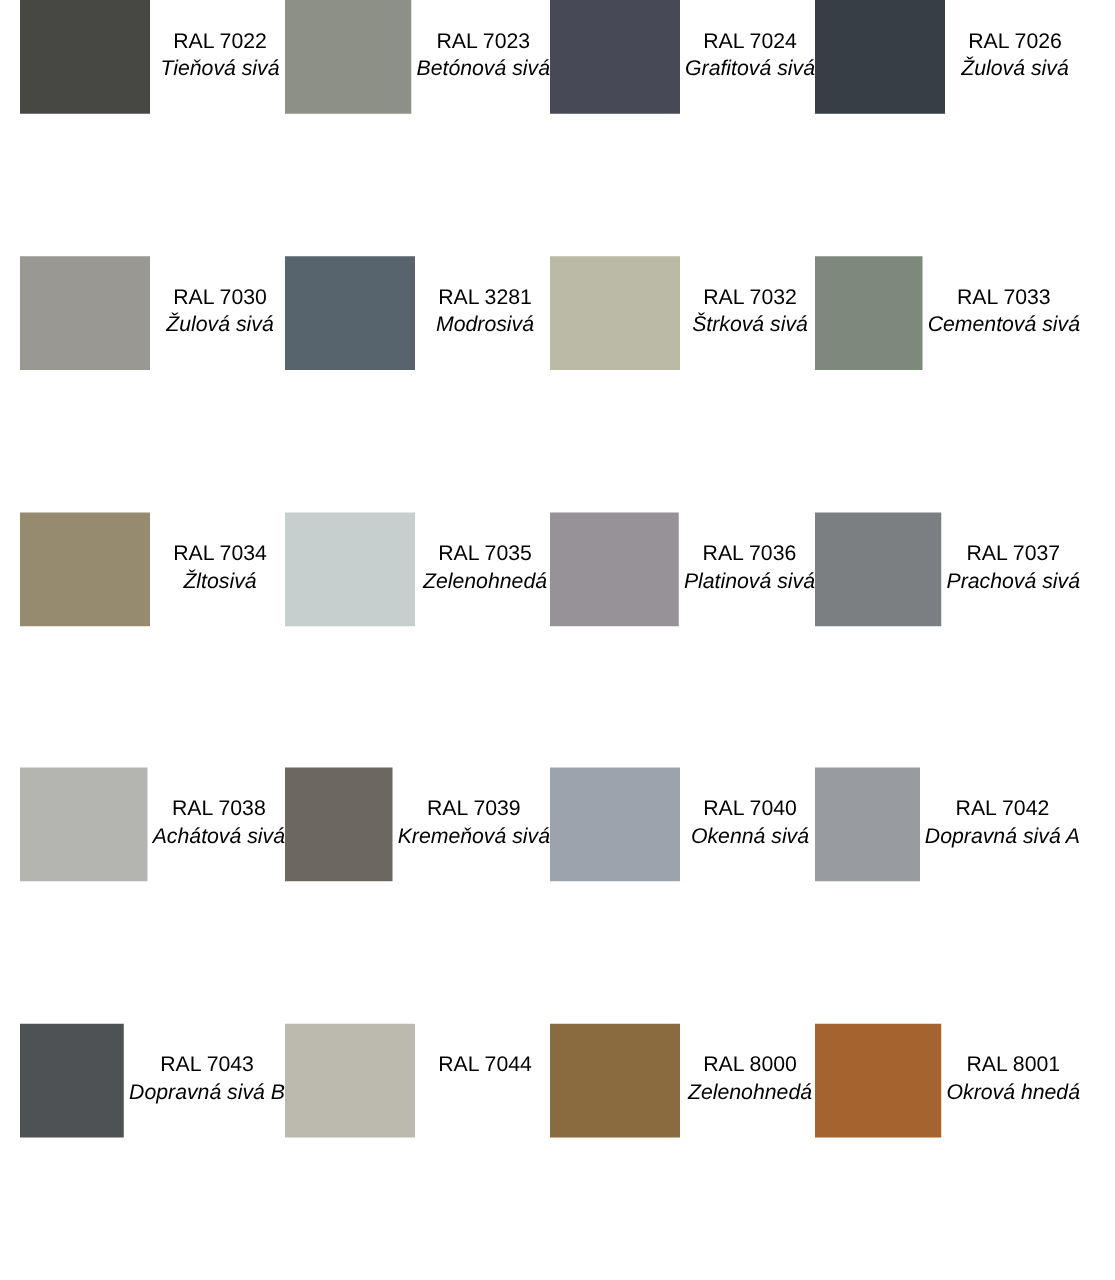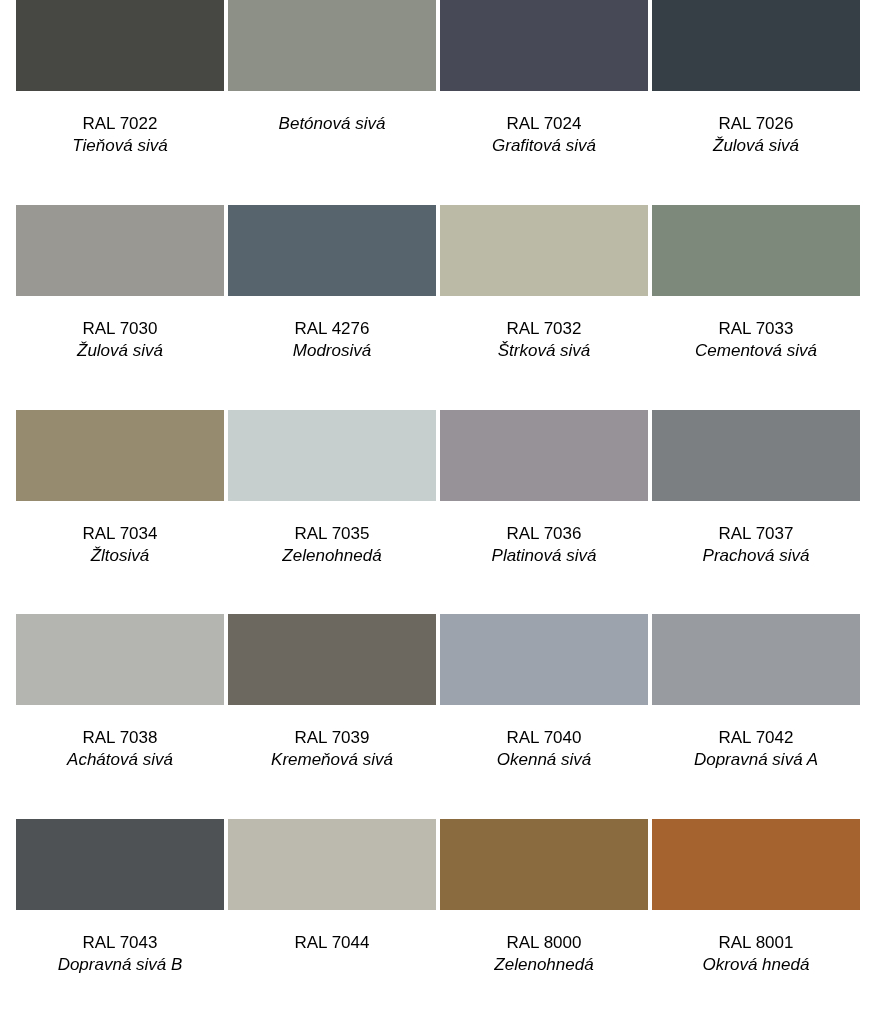--- a/index.html
+++ b/index.html
@@ -29,21 +29,21 @@
     display: flex;
     flex-direction: row;
     width: 860px;
     height: 204.8px;
     align-items: flex-start;
   }
 
   .cell {
     width: 212px;
     display: flex;
-    flex-direction: column;
+    flex-direction: row;
     align-items: stretch;
   }
 
   .swatch {
     height: 91px;
     width: 208px;
     margin: 0 4px 0 0;
     background: #cccccc;
   }
 
@@ -76,20 +76,21 @@
     <div class="cell">
       <div class="swatch" style="background: rgb(71, 71, 68);"></div>
       <div class="caption">
         <span class="code">RAL 7022</span>
         <span class="name">Tieňová sivá</span>
       </div>
     </div>
     <div class="cell">
       <div class="swatch" style="background: rgb(141, 144, 135);"></div>
       <div class="caption">
+        <span class="code">RAL 7023</span>
         <span class="name">Betónová sivá</span>
       </div>
     </div>
     <div class="cell">
       <div class="swatch" style="background: rgb(71, 74, 86);"></div>
       <div class="caption">
         <span class="code">RAL 7024</span>
         <span class="name">Grafitová sivá</span>
       </div>
     </div>
@@ -106,21 +107,21 @@
     <div class="cell">
       <div class="swatch" style="background: rgb(154, 152, 146);"></div>
       <div class="caption">
         <span class="code">RAL 7030</span>
         <span class="name">Žulová sivá</span>
       </div>
     </div>
     <div class="cell">
       <div class="swatch" style="background: rgb(87, 100, 109);"></div>
       <div class="caption">
-        <span class="code">RAL 4276</span>
+        <span class="code">RAL 3281</span>
         <span class="name">Modrosivá</span>
       </div>
     </div>
     <div class="cell">
       <div class="swatch" style="background: rgb(187, 186, 167);"></div>
       <div class="caption">
         <span class="code">RAL 7032</span>
         <span class="name">Štrková sivá</span>
       </div>
     </div>

